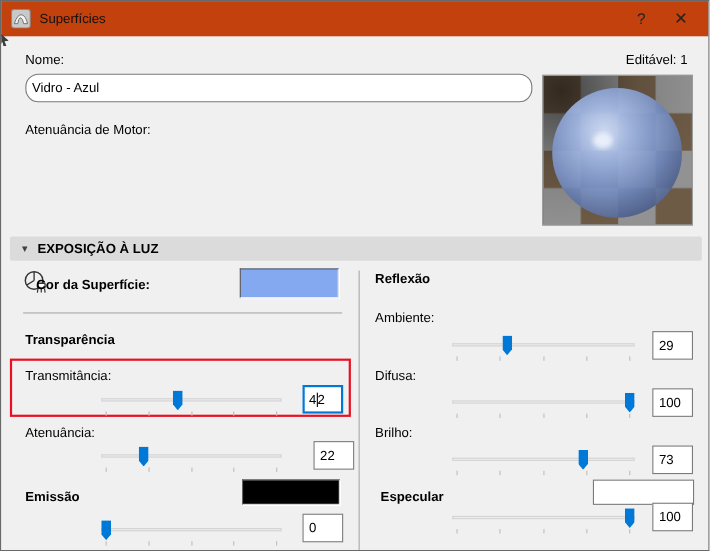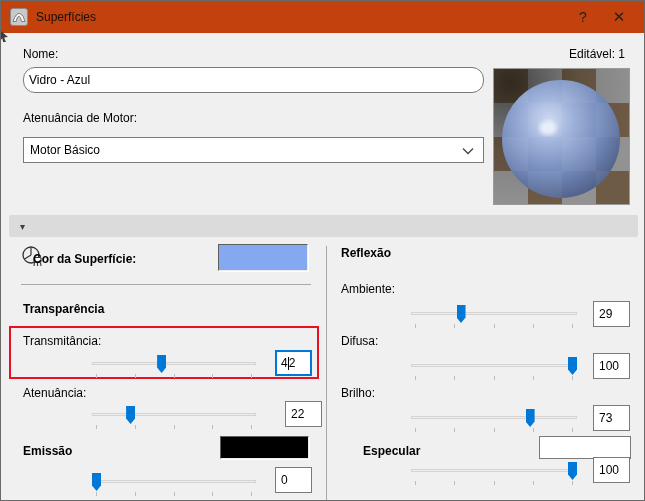--- a/index.html
+++ b/index.html
@@ -68,26 +68,20 @@
     <div class="tb-btn tb-close">✕</div>
   </div>
 
   <div class="cursor-artifact"></div>
 
   <div class="lbl" style="left:22px;top:46px;">Nome:</div>
   <div class="lbl" style="right:19px;top:46px;">Editável: 1</div>
   <input class="textbox" style="left: 22px; top: 66px; width: 461px; border-radius: 12px;" value="Vidro - Azul">
 
   <div class="lbl" style="left:22px;top:110px;">Atenuância de Motor:</div>
-  <div class="combo" style="left:22px;top:136px;width:461px;">
-    <span>Motor Básico</span>
-    <svg class="chev" width="12" height="8" viewBox="0 0 12 8">
-      <polyline points="1,1.5 6,6.5 11,1.5" fill="none" stroke="#444" stroke-width="1.3"></polyline>
-    </svg>
-  </div>
 
   <div class="preview">
     <svg width="135" height="135" viewBox="0 0 135 135">
       <defs>
         <pattern id="chk" width="68" height="68" patternUnits="userSpaceOnUse">
           <rect width="68" height="68" fill="#929292"></rect>
           <rect x="0" y="0" width="34" height="34" fill="#6e5b46"></rect>
           <rect x="34" y="34" width="34" height="34" fill="#6e5b46"></rect>
         </pattern>
         <pattern id="chkw" width="68" height="68" patternUnits="userSpaceOnUse">
@@ -113,20 +107,21 @@
       <rect width="135" height="135" fill="url(#chk)"></rect>
       <rect width="135" height="135" fill="url(#vig)"></rect>
       <circle cx="67" cy="70" r="59" fill="url(#sph)"></circle>
       <circle cx="67" cy="70" r="59" fill="url(#chkw)" opacity="0.13"></circle>
       <ellipse cx="54" cy="59" rx="9" ry="7" fill="#eef3fc" opacity="0.9" filter="url(#blur2)"></ellipse>
     </svg>
   </div>
 
   <div class="secbar">
     <span class="tri">▾</span>
+    <span class="sectitle">EXPOSIÇÃO À LUZ</span>
   </div>
 
   <svg class="lbl" style="left:20px;top:244px;" width="24" height="24" viewBox="0 0 24 24">
     <circle cx="10" cy="10" r="8" fill="none" stroke="#333" stroke-width="1.3"></circle>
     <line x1="10" y1="10" x2="10" y2="2.2" stroke="#333" stroke-width="1.2"></line>
     <line x1="10" y1="10" x2="3.2" y2="14.2" stroke="#333" stroke-width="1.2"></line>
     <rect x="13" y="12.5" width="7" height="4.5" rx="1" fill="#fff" stroke="#333" stroke-width="1.2"></rect>
     <path d="M13.5 17.5 L13 21 M16.5 17.5 L16.5 21 M19.5 17.5 L20 21" stroke="#333" stroke-width="1.1" fill="none"></path>
   </svg>
   <div class="lbl bold" style="left:32px;top:251px;">Cor da Superfície:</div>
@@ -223,21 +218,21 @@
     <div class="ticks">
         <i></i>
         <i></i>
         <i></i>
         <i></i>
         <i></i>
       </div>
   </div>
   <div class="valbox" style="left:592px;top:404px;">73</div>
 
-  <div class="lbl bold" style="left:349px;top:443px;padding-left:13px;">Especular</div>
+  <div class="lbl bold" style="left:332px;top:443px;padding-left:13px;">Especular</div>
   <div class="swatch sw-flat" style="left: 538px; top: 435px; width: 92px; height: 23px; background: rgb(255, 255, 255);"></div>
   <div class="slider" style="left:410px;top:460px;width:166px;">
     <div class="track"></div>
     <div class="thumb" style="left: calc(100% - 9px);"></div>
     <div class="ticks">
         <i></i>
         <i></i>
         <i></i>
         <i></i>
         <i></i>

